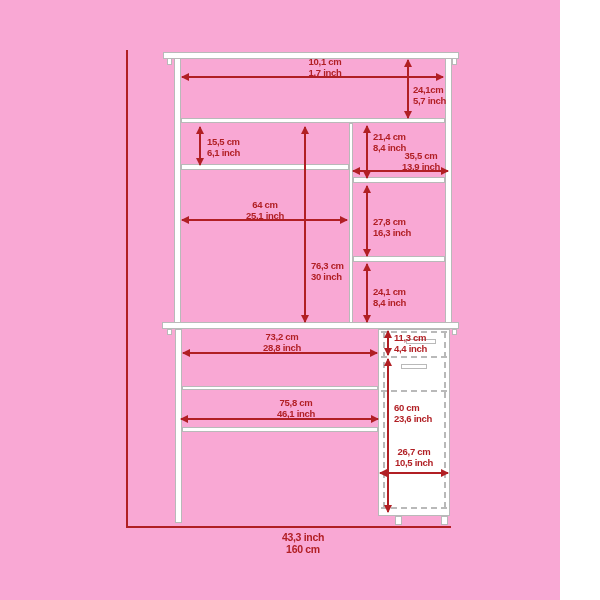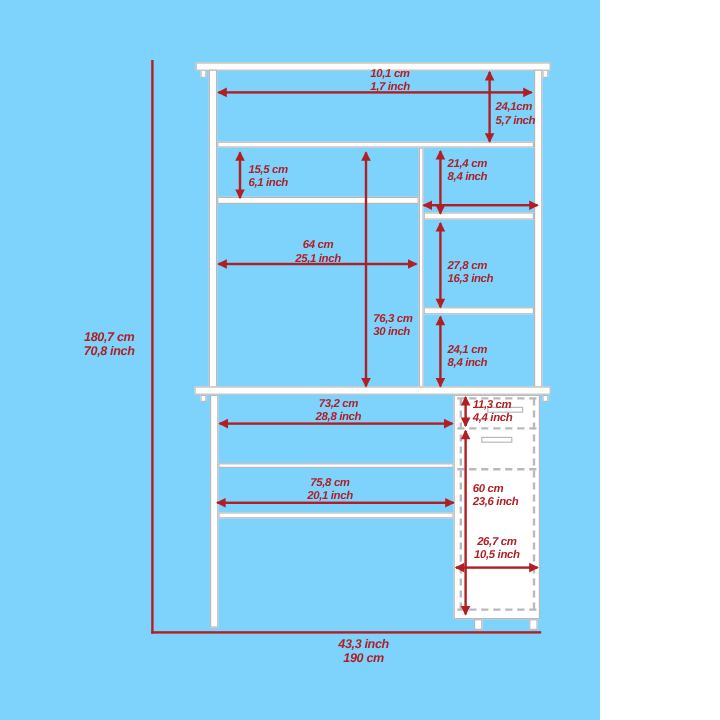--- a/index.html
+++ b/index.html
@@ -1,18 +1,18 @@
 <!DOCTYPE html>
 <html><head>
 <meta charset="utf-8">
 <style>
   html,body { margin:0; padding:0; background:#ffffff; }
   #stage {
-    position:relative; width:500px; height:600px; background:#7dd3fc;
-    font-family:"Liberation Sans", sans-serif; overflow:hidden;font-style:italic;
+    position:relative; width:560px; height:600px; background:#f9a8d4;
+    font-family:"Liberation Sans", sans-serif; overflow:hidden;
     --accent:#b11f24; --line:#b9b9b9;
   }
   
   .board {
     position:absolute; box-sizing:border-box;
     background:#ffffff; border:1px solid var(--line);
   }
   .dash-v { position:absolute; width:0; border-left:2px dashed var(--line); }
   .dash-h { position:absolute; height:0; border-top:2px dashed var(--line); }
   
@@ -107,20 +107,24 @@
     <span class="l">5,7 inch</span>
   </div>
   <div class="dim-label" style="left:207px;top:136px">
     <span class="l">15,5 cm</span>
     <span class="l">6,1 inch</span>
   </div>
   <div class="dim-label" style="left:373px;top:131px">
     <span class="l">21,4 cm</span>
     <span class="l">8,4 inch</span>
   </div>
+  <div class="dim-label center" style="left:385px;top:150px;width:72px">
+    <span class="l">35,5 cm</span>
+    <span class="l">13,9 inch</span>
+  </div>
   <div class="dim-label center" style="left:225px;top:199px;width:80px">
     <span class="l">64 cm</span>
     <span class="l">25,1 inch</span>
   </div>
   <div class="dim-label" style="left:311px;top:260px">
     <span class="l">76,3 cm</span>
     <span class="l">30 inch</span>
   </div>
   <div class="dim-label" style="left:373px;top:216px">
     <span class="l">27,8 cm</span>
@@ -131,35 +135,31 @@
     <span class="l">8,4 inch</span>
   </div>
   <div class="dim-label center" style="left:242px;top:331px;width:80px">
     <span class="l">73,2 cm</span>
     <span class="l">28,8 inch</span>
   </div>
   <div class="dim-label" style="left:394px;top:332px">
     <span class="l">11,3 cm</span>
     <span class="l">4,4 inch</span>
   </div>
-  <div class="dim-label center" style="left:235px;top:397px;width:80px">
+  <div class="dim-label center" style="left:256px;top:397px;width:80px">
     <span class="l">75,8 cm</span>
-    <span class="l">20,1 inch</span>
+    <span class="l">46,1 inch</span>
   </div>
   <div class="dim-label" style="left:394px;top:402px">
     <span class="l">60 cm</span>
     <span class="l">23,6 inch</span>
   </div>
   <div class="dim-label center" style="left:380px;top:446px;width:68px">
     <span class="l">26,7 cm</span>
     <span class="l">10,5 inch</span>
   </div>
 
-  <div class="dim-label big center" style="left:60px;top:275px;width:62px">
-    <span class="l">180,7 cm</span>
-    <span class="l">70,8 inch</span>
-  </div>
   <div class="dim-label big center" style="left:263px;top:531px;width:80px">
     <span class="l">43,3 inch</span>
-    <span class="l">190 cm</span>
+    <span class="l">160 cm</span>
   </div>
 
 </div>
 
 </body></html>

